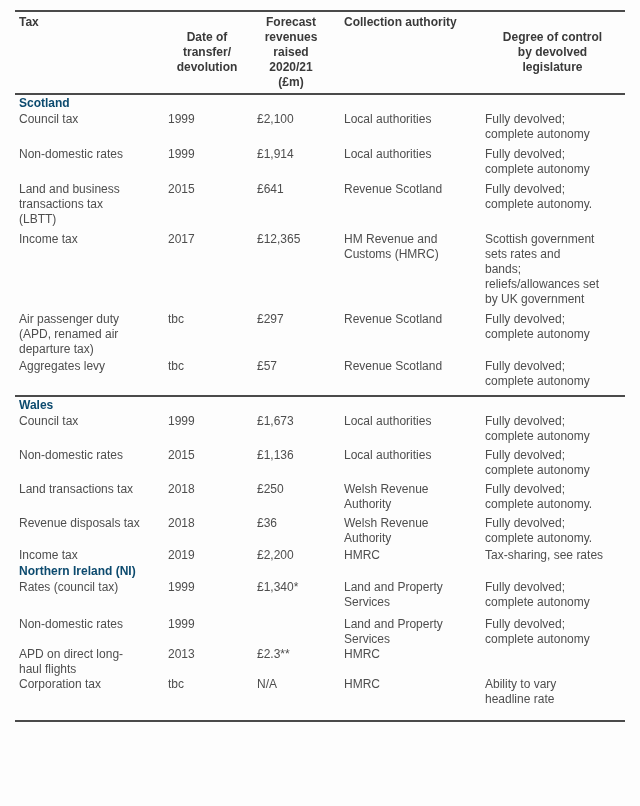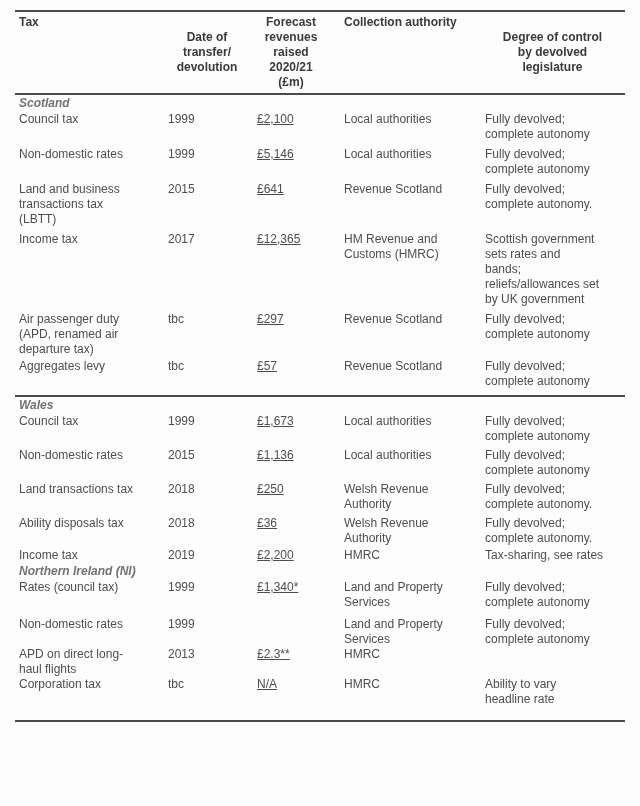--- a/index.html
+++ b/index.html
@@ -26,25 +26,25 @@
     border-bottom: 2px solid #4a4a4a;
     padding-top: 3px; padding-bottom: 3px;
   }
   th.c1 { text-align: left;  padding-left: 4px; }
   th.c2 { text-align: center; padding-top: 18px; }
   th.c3 { text-align: center; }
   th.c4 { text-align: left;  padding-left: 8px; }
   th.c5 { text-align: center; padding-top: 18px; }
   td.c1 { padding-left: 4px; }
   td.c2 { padding-left: 0; }
-  td.c3 { padding-left: 11px; text-decoration: underline; }
+  td.c3 { padding-left: 11px; }
   td.c4 { padding-left: 8px; }
   td.c5 { padding-left: 5px; }
   tr.section-row td {
-    font-weight: bold; font-style: italic; color: #737373;
+    font-weight: bold; color: #0c4a6e;
     padding: 1px 0 1px 4px;
   }
   tr.rule-above td { border-top: 2px solid #4a4a4a; }
   tr.sp0  td { padding-bottom: 0; }
   tr.sp2  td { padding-bottom: 2px; }
   tr.sp3  td { padding-bottom: 3px; }
   tr.sp4  td { padding-bottom: 4px; }
   tr.sp5  td { padding-bottom: 5px; }
   tr.sp6  td { padding-bottom: 6px; }
   tr.sp7  td { padding-bottom: 7px; }
@@ -87,21 +87,21 @@
           <td class="c1">Council tax</td>
           <td class="c2">1999</td>
           <td class="c3">£2,100</td>
           <td class="c4">Local authorities</td>
           <td class="c5">Fully devolved;
 complete autonomy</td>
         </tr>
         <tr class="sp5">
           <td class="c1">Non-domestic rates</td>
           <td class="c2">1999</td>
-          <td class="c3">£5,146</td>
+          <td class="c3">£1,914</td>
           <td class="c4">Local authorities</td>
           <td class="c5">Fully devolved;
 complete autonomy</td>
         </tr>
         <tr class="sp5">
           <td class="c1">Land and business
 transactions tax
 (LBTT)</td>
           <td class="c2">2015</td>
           <td class="c3">£641</td>
@@ -161,21 +161,21 @@
         <tr class="sp4">
           <td class="c1">Land transactions tax</td>
           <td class="c2">2018</td>
           <td class="c3">£250</td>
           <td class="c4">Welsh Revenue
 Authority</td>
           <td class="c5">Fully devolved;
 complete autonomy.</td>
         </tr>
         <tr class="sp2">
-          <td class="c1">Ability disposals tax</td>
+          <td class="c1">Revenue disposals tax</td>
           <td class="c2">2018</td>
           <td class="c3">£36</td>
           <td class="c4">Welsh Revenue
 Authority</td>
           <td class="c5">Fully devolved;
 complete autonomy.</td>
         </tr>
         <tr class="sp0">
           <td class="c1">Income tax</td>
           <td class="c2">2019</td>

